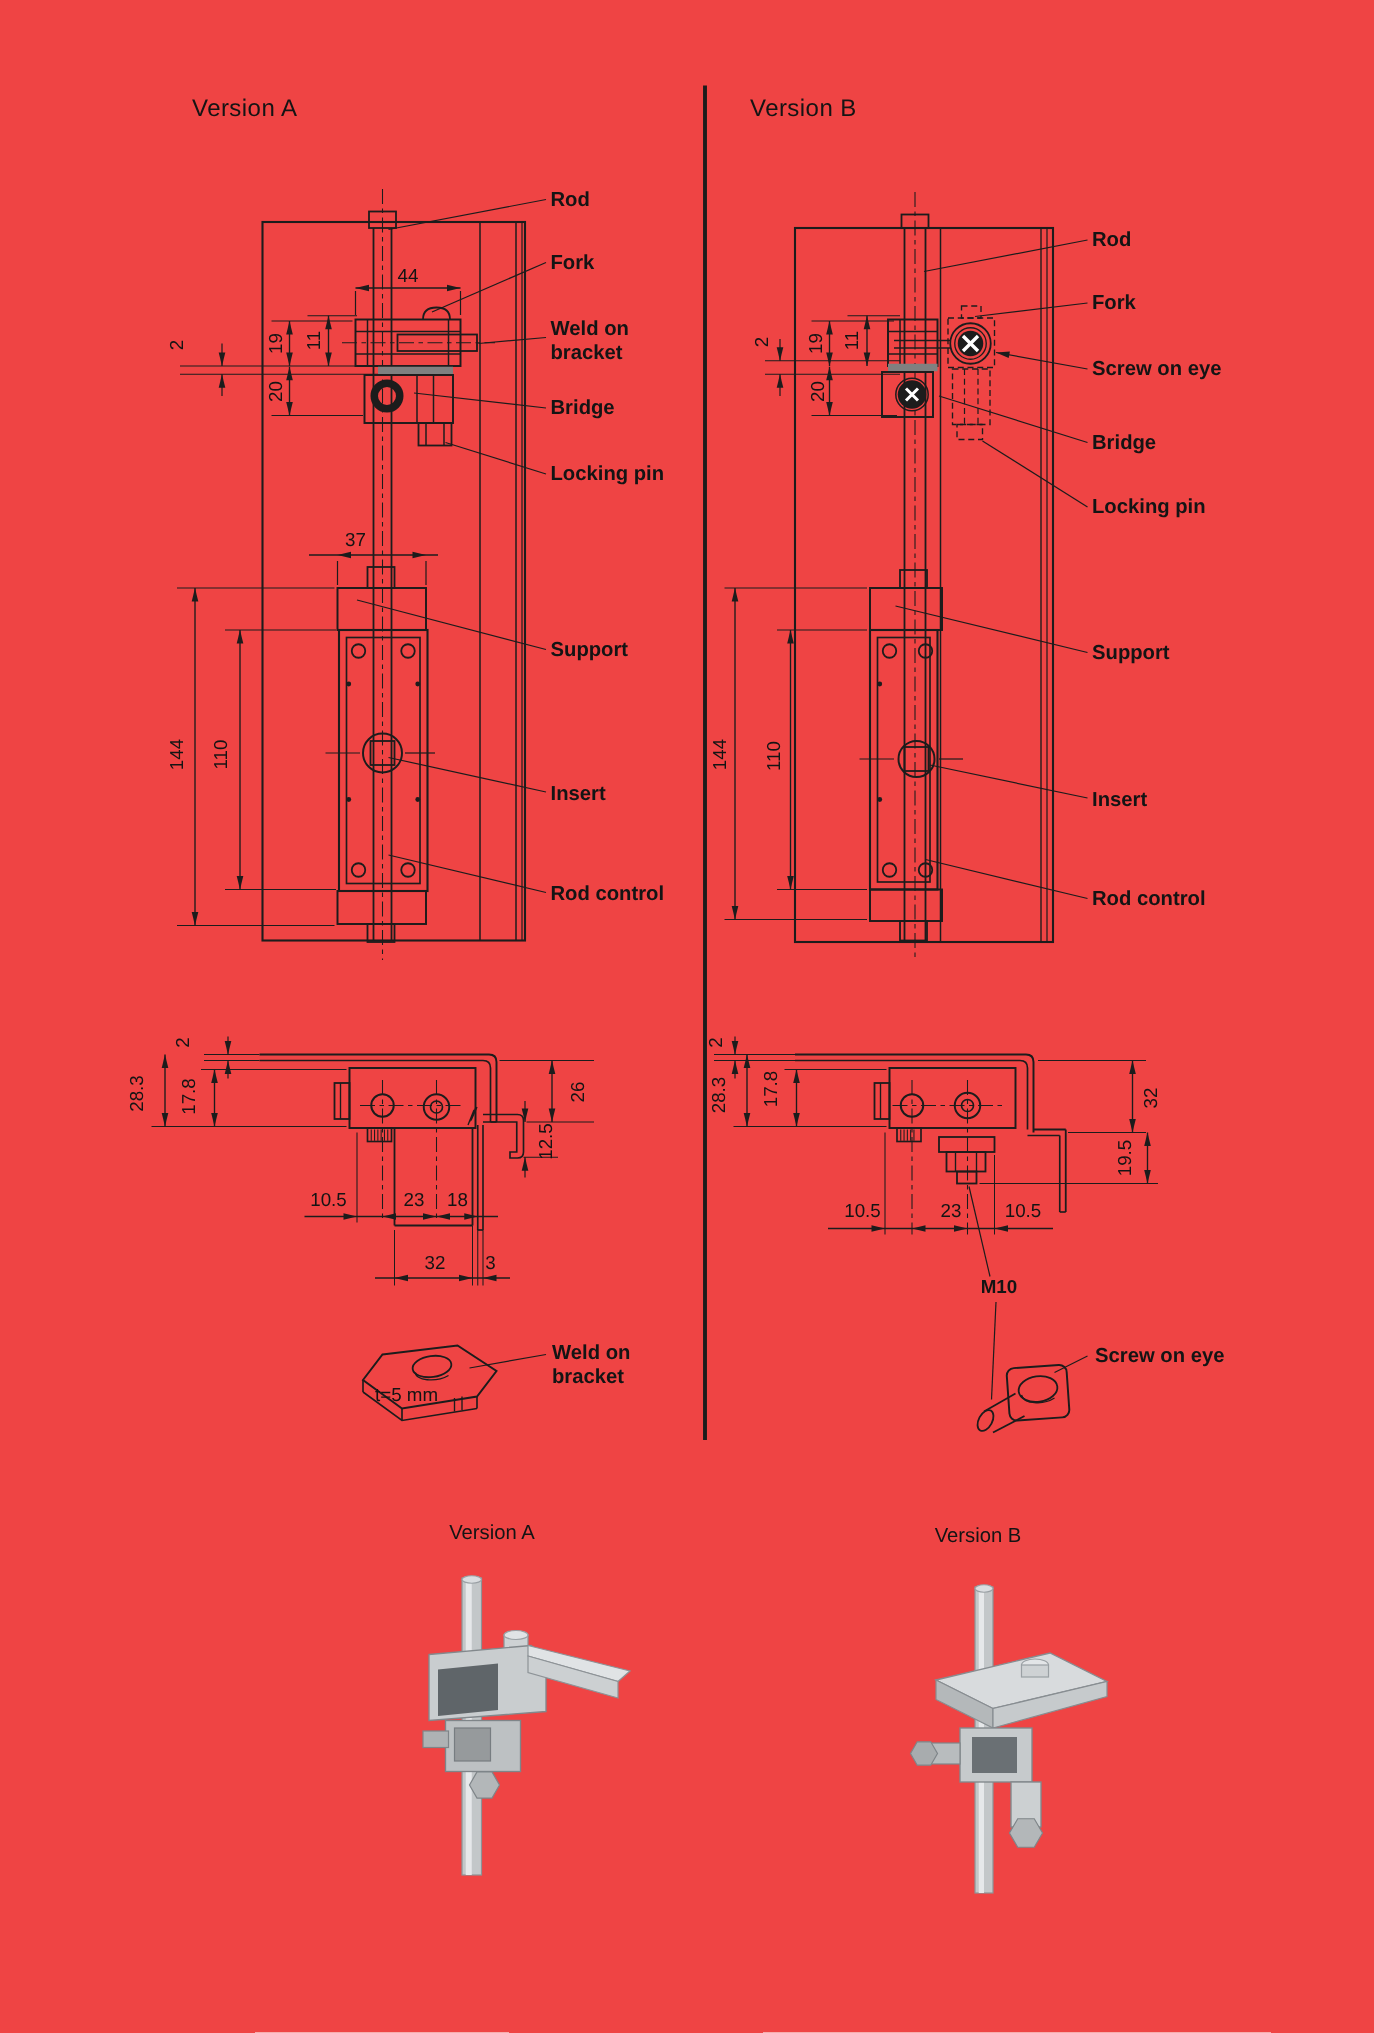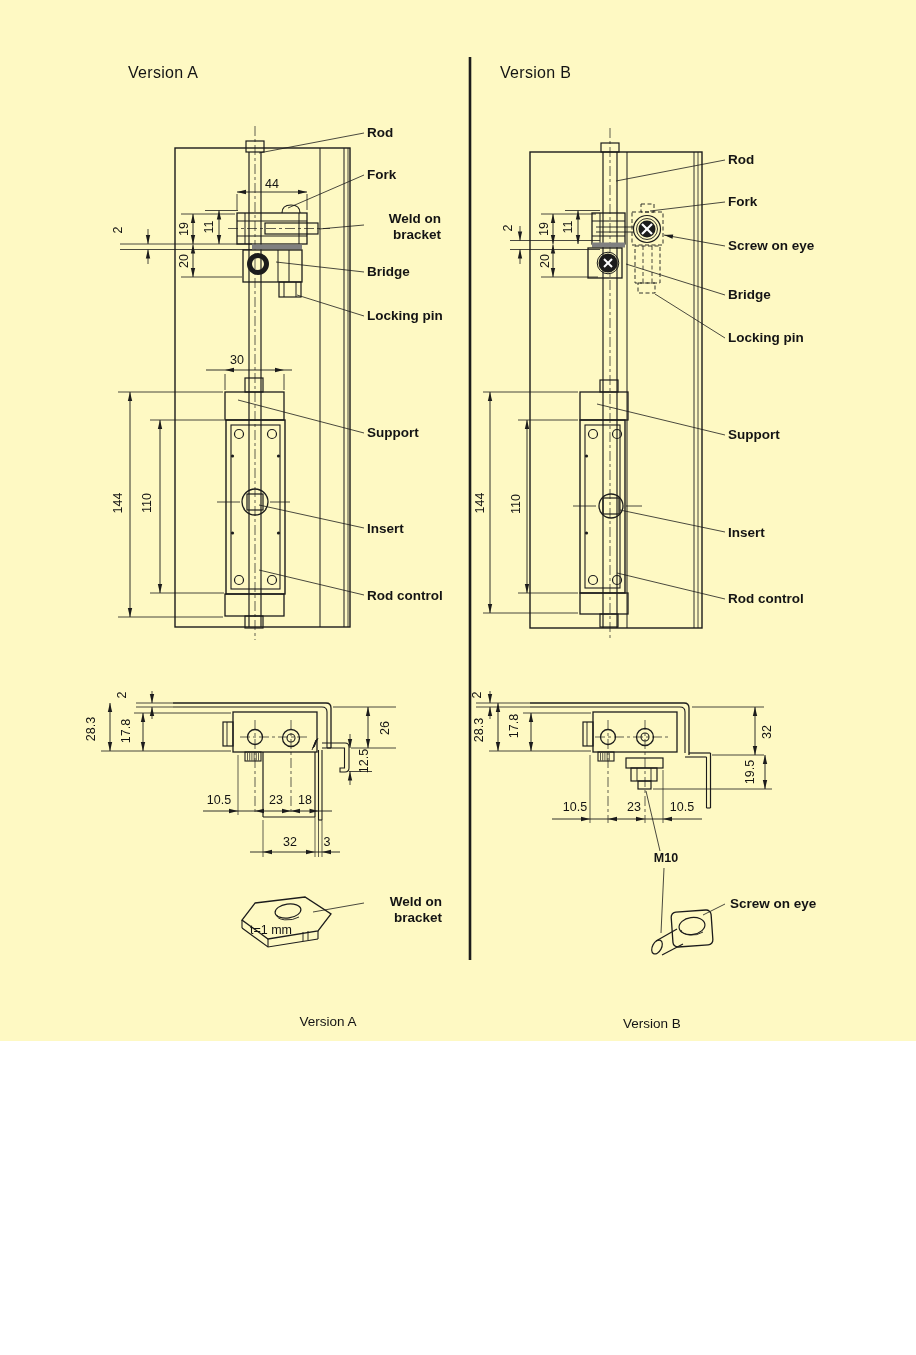--- a/index.html
+++ b/index.html
@@ -1,22 +1,22 @@
 <!DOCTYPE html>
 <html><head>
 <meta charset="utf-8">
 <style>
   html,body{margin:0;padding:0;background:#fff;}
-  .page{position:relative;width:916px;height:1041px;background:#fef9c3;overflow:hidden;
+  .page{position:relative;width:916px;height:1355px;background:#ef4444;overflow:hidden;
         font-family:"Liberation Sans",sans-serif;}
   svg.lw{position:absolute;left:0;top:0;}
   .t{position:absolute;color:#141414;white-space:nowrap;}
   .title{font-size:16px;letter-spacing:.3px;}
   .lbl{font-size:13.5px;font-weight:bold;}
-  .wrap{white-space:normal;width:74px;line-height:1.18;text-align:right;}
+  .wrap{white-space:normal;width:74px;line-height:1.18;}
   .dim{font-size:12.5px;transform:translate(-50%,-50%);}
   .dimv{font-size:12.5px;transform:translate(-50%,-50%) rotate(-90deg);}
   .bold{font-weight:bold;}
   .caption{font-size:13.5px;width:100px;text-align:center;}
 </style>
 </head>
 <body>
 
 <div class="page">
 
@@ -379,36 +379,36 @@
   <div class="t lbl" style="left:367px;top:308px">Locking pin</div>
   <div class="t lbl" style="left:367px;top:425px">Support</div>
   <div class="t lbl" style="left:367px;top:521px">Insert</div>
   <div class="t lbl" style="left:367px;top:588px">Rod control</div>
 
   <div class="t dim" style="left:272px;top:184px">44</div>
   <div class="t dimv" style="left:118px;top:230px">2</div>
   <div class="t dimv" style="left:184px;top:229px">19</div>
   <div class="t dimv" style="left:209px;top:227px">11</div>
   <div class="t dimv" style="left:184px;top:261px">20</div>
-  <div class="t dim" style="left:237px;top:360px">30</div>
+  <div class="t dim" style="left:237px;top:360px">37</div>
   <div class="t dimv" style="left:118px;top:503px">144</div>
   <div class="t dimv" style="left:147px;top:503px">110</div>
 
   <div class="t dimv" style="left:122px;top:695px">2</div>
   <div class="t dimv" style="left:91px;top:729px">28.3</div>
   <div class="t dimv" style="left:126px;top:731px">17.8</div>
   <div class="t dimv" style="left:385px;top:728px">26</div>
   <div class="t dimv" style="left:364px;top:761px">12.5</div>
   <div class="t dim" style="left:219px;top:800px">10.5</div>
   <div class="t dim" style="left:276px;top:800px">23</div>
   <div class="t dim" style="left:305px;top:800px">18</div>
   <div class="t dim" style="left:290px;top:842px">32</div>
   <div class="t dim" style="left:327px;top:842px">3</div>
 
-  <div class="t dim" style="left:271px;top:930px">t=1 mm</div>
+  <div class="t dim" style="left:271px;top:930px">t=5 mm</div>
   <div class="t lbl wrap" style="left:368px;top:894px">Weld on bracket</div>
   <div class="t caption" style="left:278px;top:1014px">Version A</div>
 
   <div class="t lbl" style="left:728px;top:152px">Rod</div>
   <div class="t lbl" style="left:728px;top:194px">Fork</div>
   <div class="t lbl" style="left:728px;top:238px">Screw on eye</div>
   <div class="t lbl" style="left:728px;top:287px">Bridge</div>
   <div class="t lbl" style="left:728px;top:330px">Locking pin</div>
   <div class="t lbl" style="left:728px;top:427px">Support</div>
   <div class="t lbl" style="left:728px;top:525px">Insert</div>

